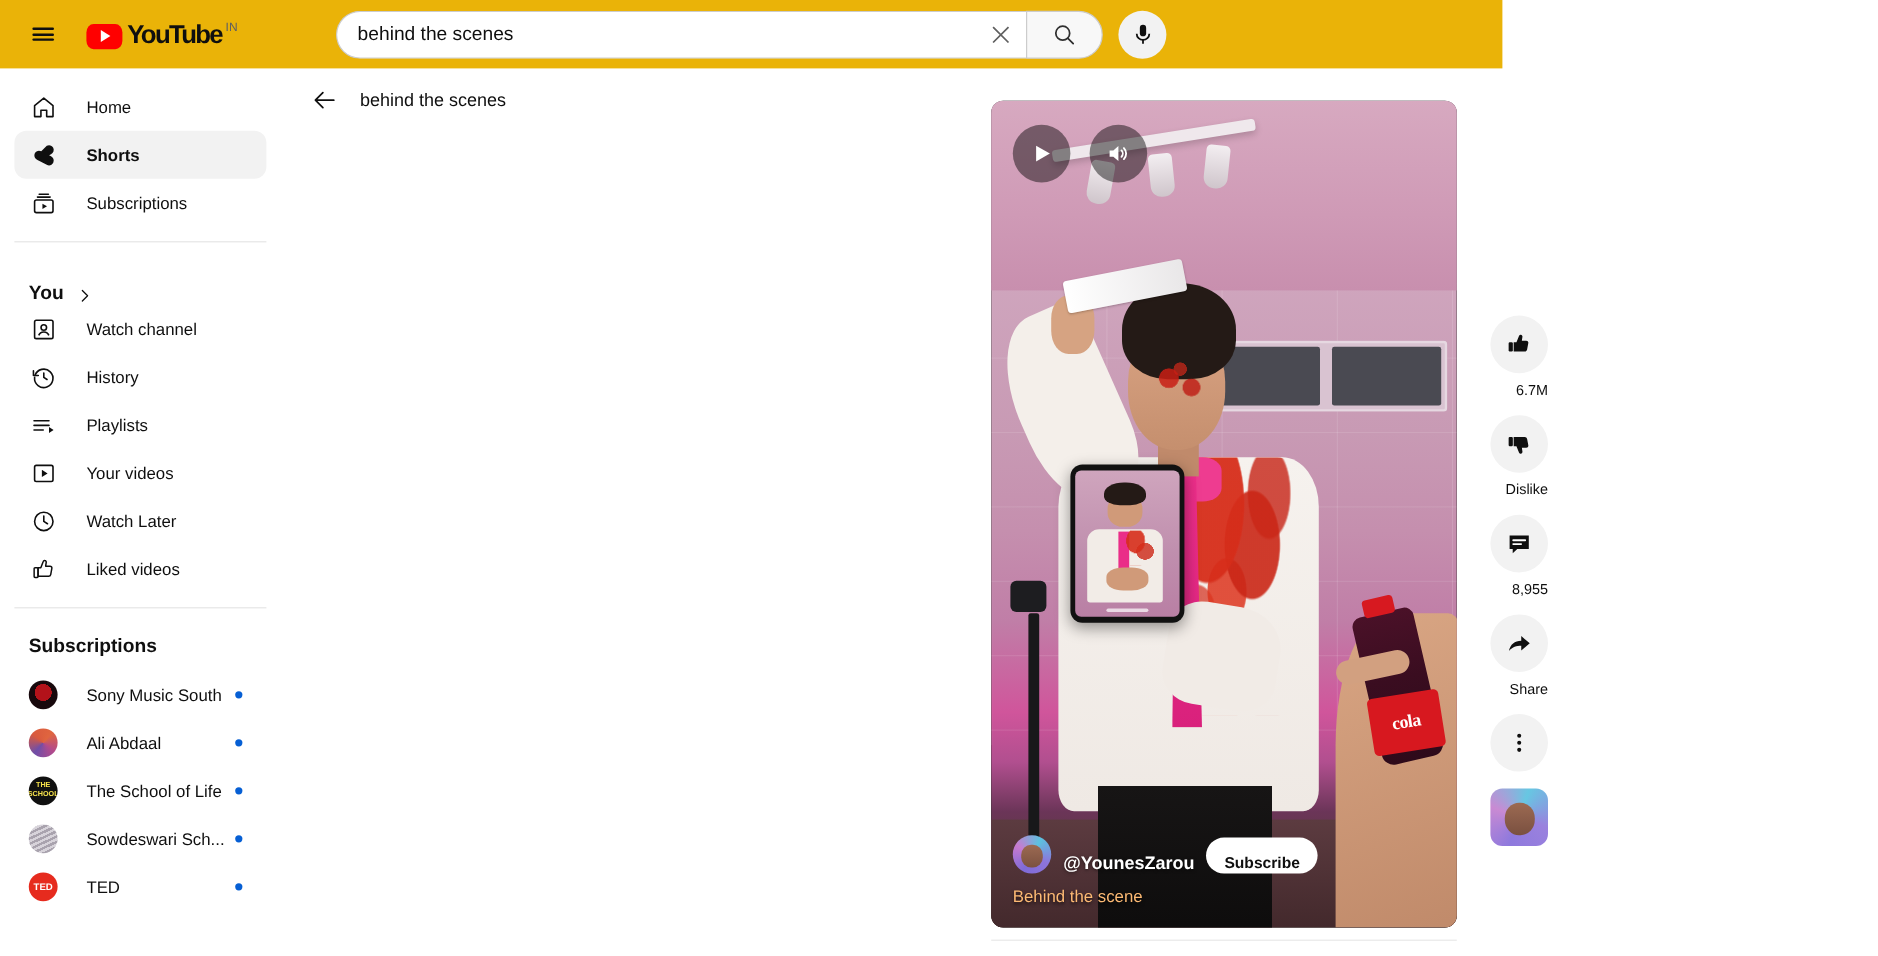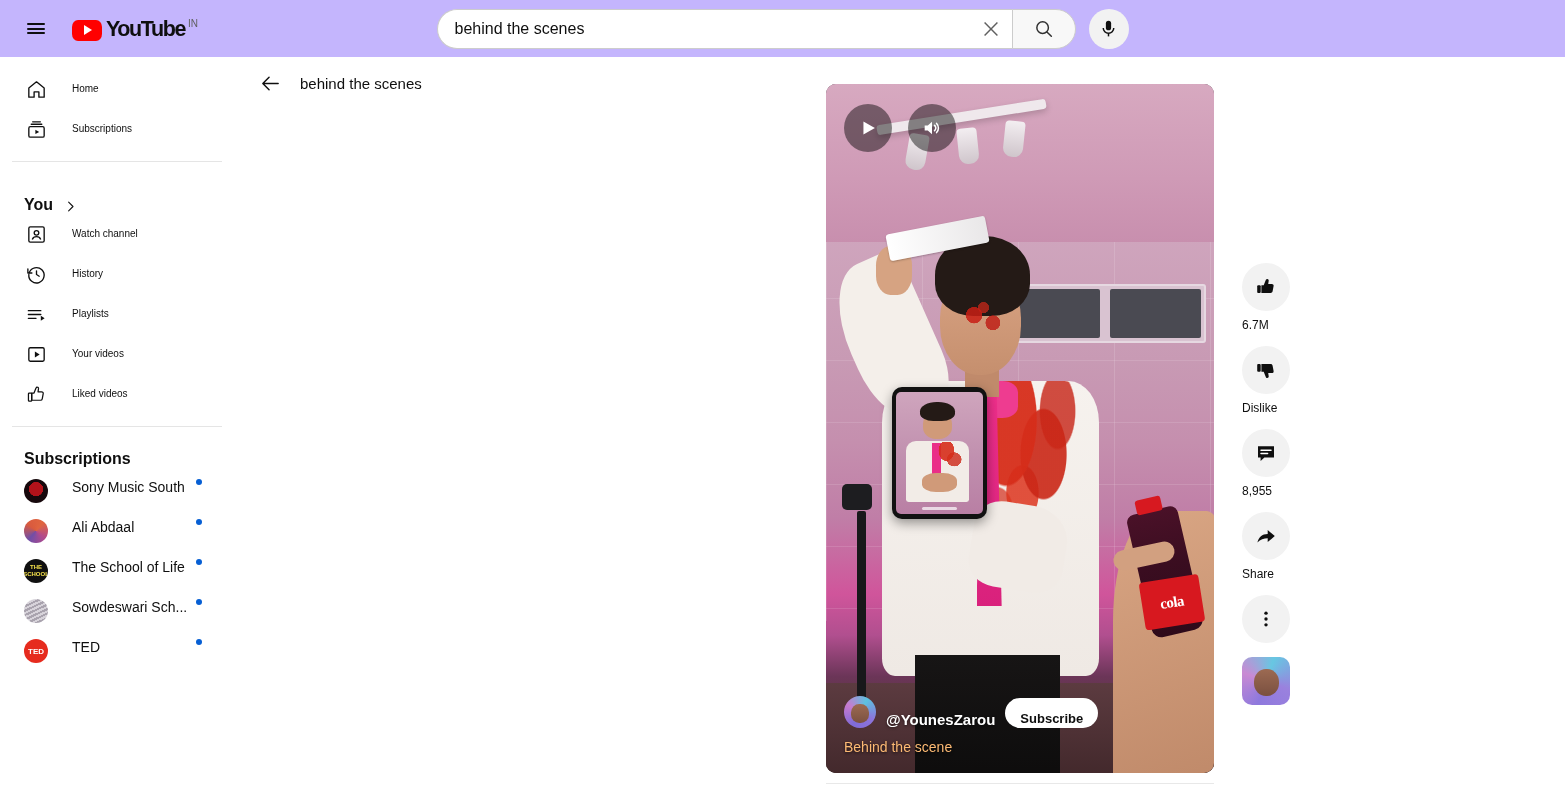--- a/index.html
+++ b/index.html
@@ -7,23 +7,23 @@
     width: 1565px; height: 797px;
     background: #ffffff;
     font-family: "Liberation Sans", sans-serif;
     overflow: hidden;
     color: #0f0f0f;
   }
 
   
   .masthead {
     position: absolute; top: 0; left: 0;
-    width: 1565px; height: 57px;
+    width: 1252px; height: 57px;
     display: flex; align-items: center;
-    background: #c4b5fd; z-index: 40; justify-content: space-between;
+    background: #eab308; z-index: 40; justify-content: space-between;
   }
   .mh-left { display: flex; align-items: center; padding-left: 16px; width: 250px; flex: 0 0 auto; }
   .hamburger {
     width: 40px; height: 40px; border-radius: 50%;
     display: flex; align-items: center; justify-content: center;
     cursor: pointer;
   }
   .hbar { width: 18px; height: 2px; background: #0f0f0f; margin: 2.2px 0; border-radius: 1px; }
   .yt-logo {
     display: flex; align-items: flex-start; margin-left: 16px; cursor: pointer;
@@ -85,33 +85,33 @@
     display: flex; align-items: center; height: 40px;
     margin: 0 12px; padding: 0 12px; border-radius: 10px;
     cursor: pointer; color: #0f0f0f;
   }
   .nav-item.active { background: #f2f2f2; }
   .nav-item.active .nav-label { font-weight: 600; }
   .nav-icon {
     width: 24px; height: 24px; display: flex; align-items: center;
     justify-content: center; flex: 0 0 24px; margin-right: 24px;
   }
-  .nav-label { font-size: 10px; line-height: 20px; white-space: nowrap; }
+  .nav-label { font-size: 14px; line-height: 20px; white-space: nowrap; }
   .divider { height: 1px; background: #e5e5e5; margin: 12px 12px; }
   .sect-head {
     display: flex; align-items: flex-end; height: 40px;
     padding: 0 24px; font-size: 16px; font-weight: 700; cursor: pointer;
   }
   .sect-head-plain {
     display: flex; align-items: center; height: 40px;
     padding: 0 24px; font-size: 16px; font-weight: 700;
   }
   .chev { margin-left: 10px; display: flex; align-items: center; }
   .sub-item {
-    display: flex; height: 40px;
+    display: flex; align-items: center; height: 40px;
     margin: 0 12px; padding: 0 12px; border-radius: 10px; cursor: pointer;
   }
   .avatar {
     width: 24px; height: 24px; border-radius: 50%; flex: 0 0 24px;
     margin-right: 24px; overflow: hidden; display: flex;
     align-items: center; justify-content: center;
     font-size: 7px; font-weight: 700; color: #fff;
   }
   .sub-label {
     font-size: 14px; flex: 1; white-space: nowrap; overflow: hidden;
@@ -382,21 +382,21 @@
   .short-title {
     margin-top: 11px; font-size: 14px; color: #fdba74; font-weight: 500;
     text-shadow: 0 1px 3px rgba(0,0,0,.7); max-width: 300px;
   }
 
   
   .rail {
     position: absolute; left: 1000px; top: 206px;
     width: 64px; display: flex; flex-direction: column; align-items: center;
   }
-  .rail-item { display: flex; flex-direction: column; align-items: flex-start; margin-bottom: 14px; }
+  .rail-item { display: flex; flex-direction: column; align-items: flex-end; margin-bottom: 14px; }
   .rail-btn {
     width: 48px; height: 48px; border-radius: 50%;
     background: #f2f2f2; display: flex; align-items: center; justify-content: center;
     cursor: pointer;
   }
   .rail-label {
     font-size: 12px; font-weight: 500; color: #0f0f0f;
     margin-top: 7px; text-align: center;
   }
   .rail-thumb {
@@ -469,20 +469,28 @@
 
   <div class="nav-item">
     <span class="nav-icon">
       <svg width="23" height="23" viewBox="0 0 24 24">
           <path d="M4 10.5 12 4l8 6.5V20h-5.5v-5.5h-5V20H4z" fill="none" stroke="#0f0f0f" stroke-width="1.4" stroke-linejoin="round"></path>
         </svg>
     </span>
     <span class="nav-label">Home</span>
   </div>
 
+  <div class="nav-item active">
+    <span class="nav-icon">
+      <svg width="23" height="23" viewBox="0 0 24 24">
+        <path d="M14.6 3.6c2.1-1.1 4.6-.3 5.6 1.8s.2 4.6-1.9 5.6l-1.7.9 1.7.9c2.1 1 2.9 3.5 1.9 5.6s-3.5 2.9-5.6 1.8L6.1 15.8c-2.1-1-2.9-3.5-1.9-5.6s3.5-2.9 5.6-1.8z" fill="#0f0f0f"></path>
+      </svg>
+    </span>
+    <span class="nav-label">Shorts</span>
+  </div>
 
   <div class="nav-item">
     <span class="nav-icon">
       <svg width="23" height="23" viewBox="0 0 24 24">
         <rect x="4" y="9" width="16" height="11" rx="1.6" fill="none" stroke="#0f0f0f" stroke-width="1.4"></rect>
         <path d="M6.5 6.5h11M8 4h8" stroke="#0f0f0f" stroke-width="1.4" stroke-linecap="round"></path>
         <path d="M10.8 12.2v4.6l4-2.3z" fill="#0f0f0f"></path>
       </svg>
     </span>
     <span class="nav-label">Subscriptions</span>
@@ -534,20 +542,29 @@
   <div class="nav-item">
     <span class="nav-icon">
       <svg width="23" height="23" viewBox="0 0 24 24">
         <rect x="4" y="5" width="16" height="14" rx="1.5" fill="none" stroke="#0f0f0f" stroke-width="1.4"></rect>
         <path d="M10.3 8.8v6.4l5-3.2z" fill="#0f0f0f"></path>
       </svg>
     </span>
     <span class="nav-label">Your videos</span>
   </div>
 
+  <div class="nav-item">
+    <span class="nav-icon">
+      <svg width="23" height="23" viewBox="0 0 24 24">
+        <circle cx="12" cy="12" r="8" fill="none" stroke="#0f0f0f" stroke-width="1.4"></circle>
+        <path d="M12 7.4V12l3.2 2" fill="none" stroke="#0f0f0f" stroke-width="1.4" stroke-linecap="round"></path>
+      </svg>
+    </span>
+    <span class="nav-label">Watch Later</span>
+  </div>
 
   <div class="nav-item">
     <span class="nav-icon">
       <svg width="23" height="23" viewBox="0 0 24 24">
         <path d="M7 10.5h2.4l2.1-5.3c.2-.6.8-1 1.4-.9.8.1 1.3.8 1.2 1.6l-.5 3.3h3.8c1 0 1.8.9 1.6 1.9l-1 5.4c-.2.9-.9 1.5-1.8 1.5H7z" fill="none" stroke="#0f0f0f" stroke-width="1.3" stroke-linejoin="round"></path>
         <rect x="3.6" y="10.5" width="3.4" height="8.5" rx="0.8" fill="none" stroke="#0f0f0f" stroke-width="1.3"></rect>
       </svg>
     </span>
     <span class="nav-label">Liked videos</span>
   </div>

